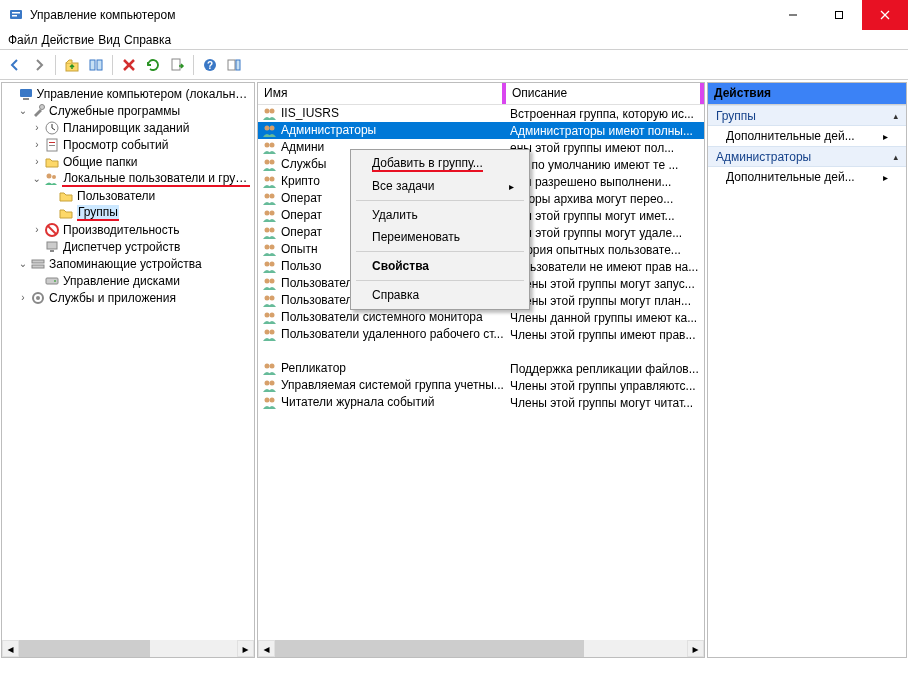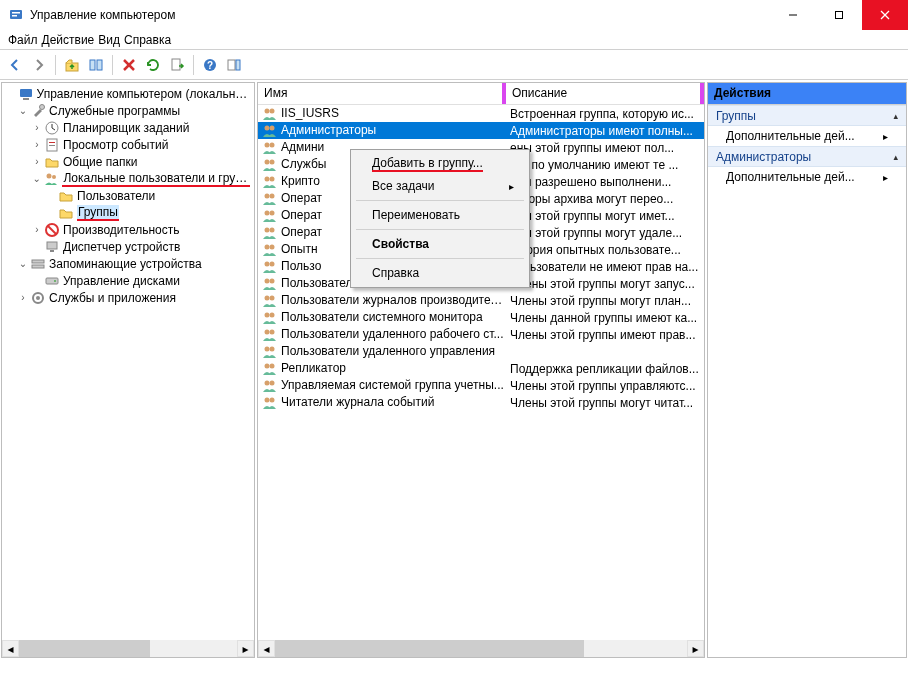--- a/index.html
+++ b/index.html
@@ -506,31 +506,20 @@
                   <circle cx="10" cy="5" r="2.5" fill="#d7a06a"></circle>
                   <path d="M1 14 Q5 8 9 14" fill="#6b9"></path>
                   <path d="M6 14 Q10 8 14 14" fill="#6b9"></path>
                 </svg>
               </span>
               <span class="ellipsis">Пользователи удаленного рабочего ст...</span>
             </div>
             <div class="cell-desc ellipsis">Члены этой группы имеют прав...</div>
           </div>
           <div class="list-row">
-            <div class="cell-name">
-              <span class="group-icon">
-                <svg viewBox="0 0 16 16">
-                  <circle cx="5" cy="5" r="2.5" fill="#d7a06a"></circle>
-                  <circle cx="10" cy="5" r="2.5" fill="#d7a06a"></circle>
-                  <path d="M1 14 Q5 8 9 14" fill="#6b9"></path>
-                  <path d="M6 14 Q10 8 14 14" fill="#6b9"></path>
-                </svg>
-              </span>
-              <span class="ellipsis">Пользователи удаленного управления</span>
-            </div>
           </div>
           <div class="list-row">
             <div class="cell-name">
               <span class="group-icon">
                 <svg viewBox="0 0 16 16">
                   <circle cx="5" cy="5" r="2.5" fill="#d7a06a"></circle>
                   <circle cx="10" cy="5" r="2.5" fill="#d7a06a"></circle>
                   <path d="M1 14 Q5 8 9 14" fill="#6b9"></path>
                   <path d="M6 14 Q10 8 14 14" fill="#6b9"></path>
                 </svg>
@@ -609,20 +598,23 @@
 <div class="context-menu">
   <div class="cm-item first-underline">
       <span class="lbl">Добавить в группу...</span>
     </div>
   <div class="cm-item">
       <span>Все задачи</span>
       <span class="arrow">▸</span>
     </div>
   <div class="cm-sep"></div>
   <div class="cm-item">
+      <span>Удалить</span>
+    </div>
+  <div class="cm-item">
       <span>Переименовать</span>
     </div>
   <div class="cm-sep"></div>
   <div class="cm-item" style="font-weight:bold">
       <span>Свойства</span>
     </div>
   <div class="cm-sep"></div>
   <div class="cm-item">
       <span>Справка</span>
     </div>

